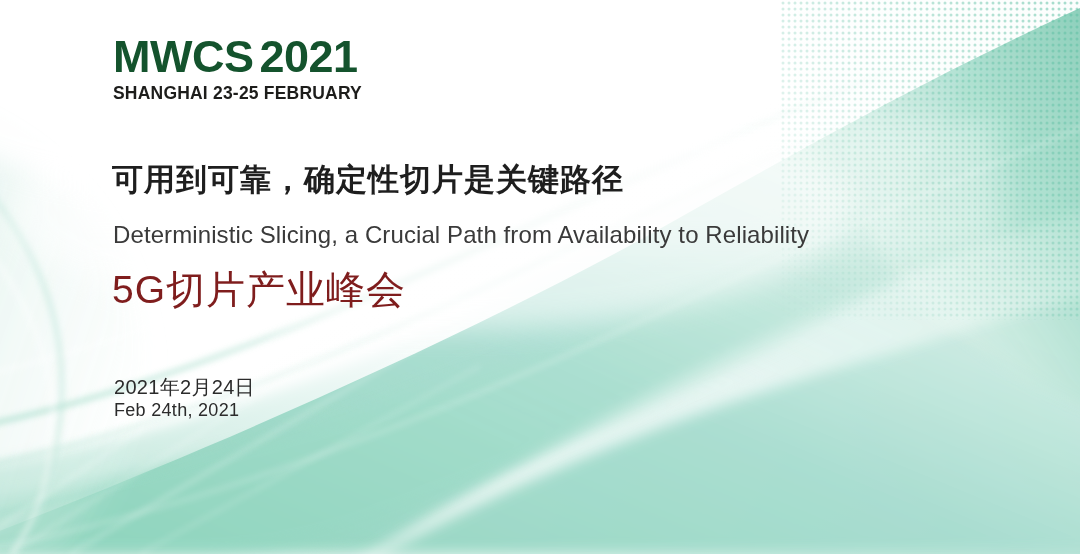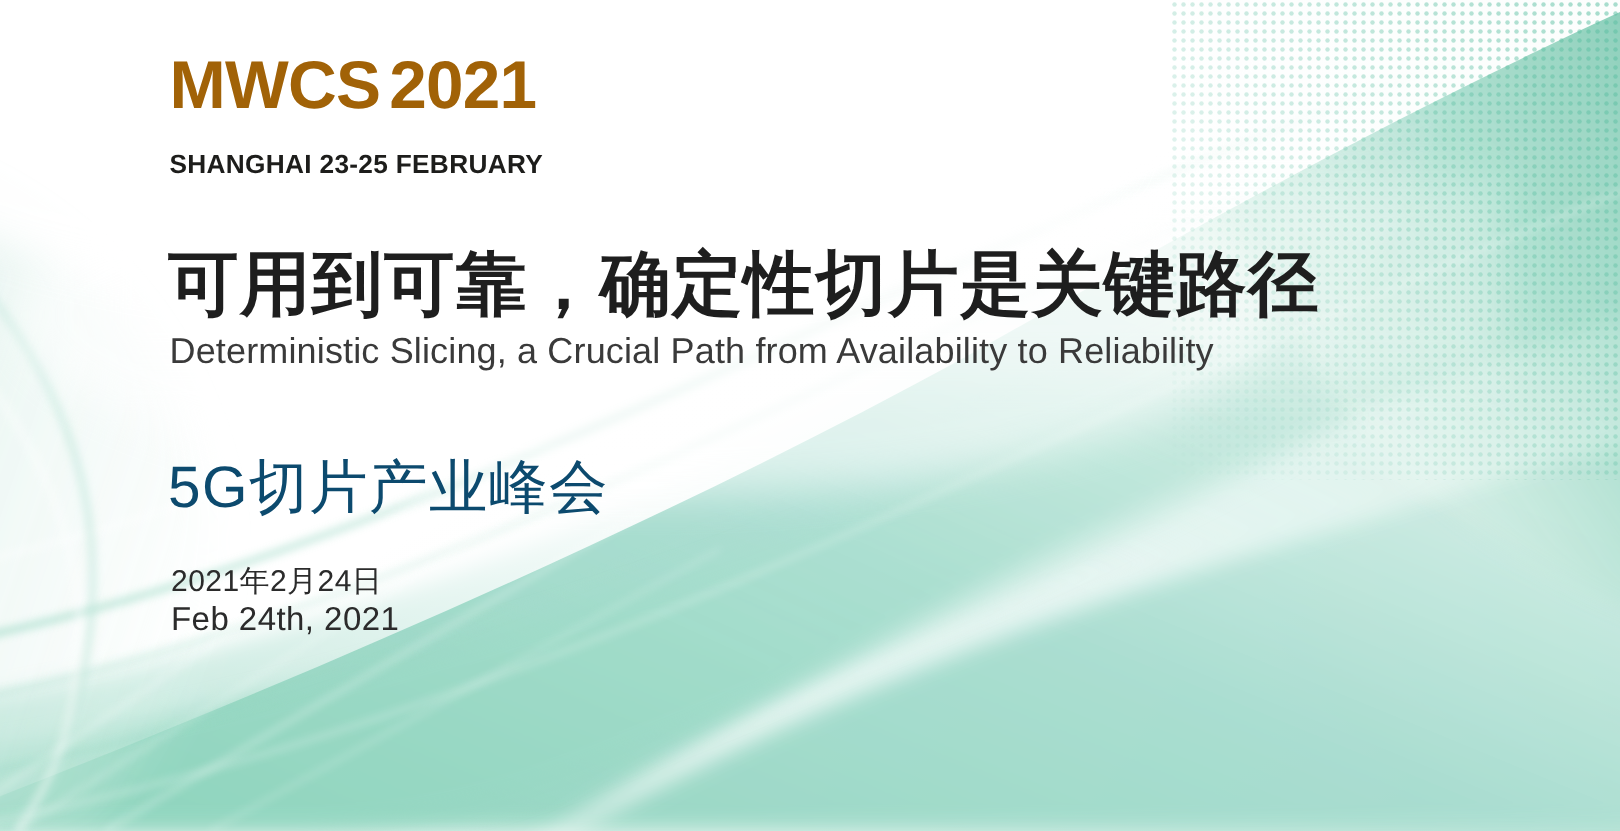--- a/index.html
+++ b/index.html
@@ -42,41 +42,41 @@
   .logo {
     position: absolute;
     left: 113px;
     top: 34px;
   }
   .logo-main {
     font-family: "Liberation Sans", "DejaVu Sans", sans-serif;
     font-weight: bold;
     font-size: 45px;
     letter-spacing: -0.5px;
-    color: #a16207;
+    color: #14532d;
     line-height: 1;
     white-space: nowrap;
   }
   .logo-main .year {
     margin-left: 6px;
   }
   .logo-sub {
     font-family: "Liberation Sans", "DejaVu Sans", sans-serif;
     font-weight: bold;
     font-size: 17.5px;
     letter-spacing: 0.2px;
     color: #1d1d1b;
-    margin-top: 20px;
+    margin-top: 4px;
     white-space: nowrap;
   }
   .headline {
     position: absolute;
     left: 112px;
     top: 163px;
-    font-size: 47px;
+    font-size: 31px;
     font-weight: bold;
     color: #1e1e1e;
     letter-spacing: 1px;
     line-height: 1.1;
     white-space: nowrap;
   }
   .headline-en {
     position: absolute;
     left: 113px;
     top: 222px;
@@ -86,25 +86,24 @@
     letter-spacing: 0.1px;
     line-height: 1.1;
     white-space: nowrap;
   }
   .summit-cn {
     position: absolute;
     left: 112px;
     top: 268px;
     font-size: 39px;
     font-weight: normal;
-    color: #0c4a6e;
+    color: #7f1d1d;
     letter-spacing: 1px;
     line-height: 1.15;
     white-space: nowrap;
-    margin-top: 36px;
   }
   .summit-en {
     position: absolute;
     left: 113px;
     top: 315px;
     font-size: 30px;
     font-weight: normal;
     color: #232323;
     letter-spacing: 0.2px;
     line-height: 1.15;
@@ -117,21 +116,21 @@
     font-size: 20px;
     font-weight: normal;
     color: #2b2b2b;
     letter-spacing: 0.3px;
     white-space: nowrap;
   }
   .date-en {
     position: absolute;
     left: 114px;
     top: 400px;
-    font-size: 22px;
+    font-size: 18px;
     font-weight: normal;
     color: #2b2b2b;
     letter-spacing: 0.3px;
     white-space: nowrap;
   }
 </style>
 </head>
 <body>
 
 <div id="banner">

